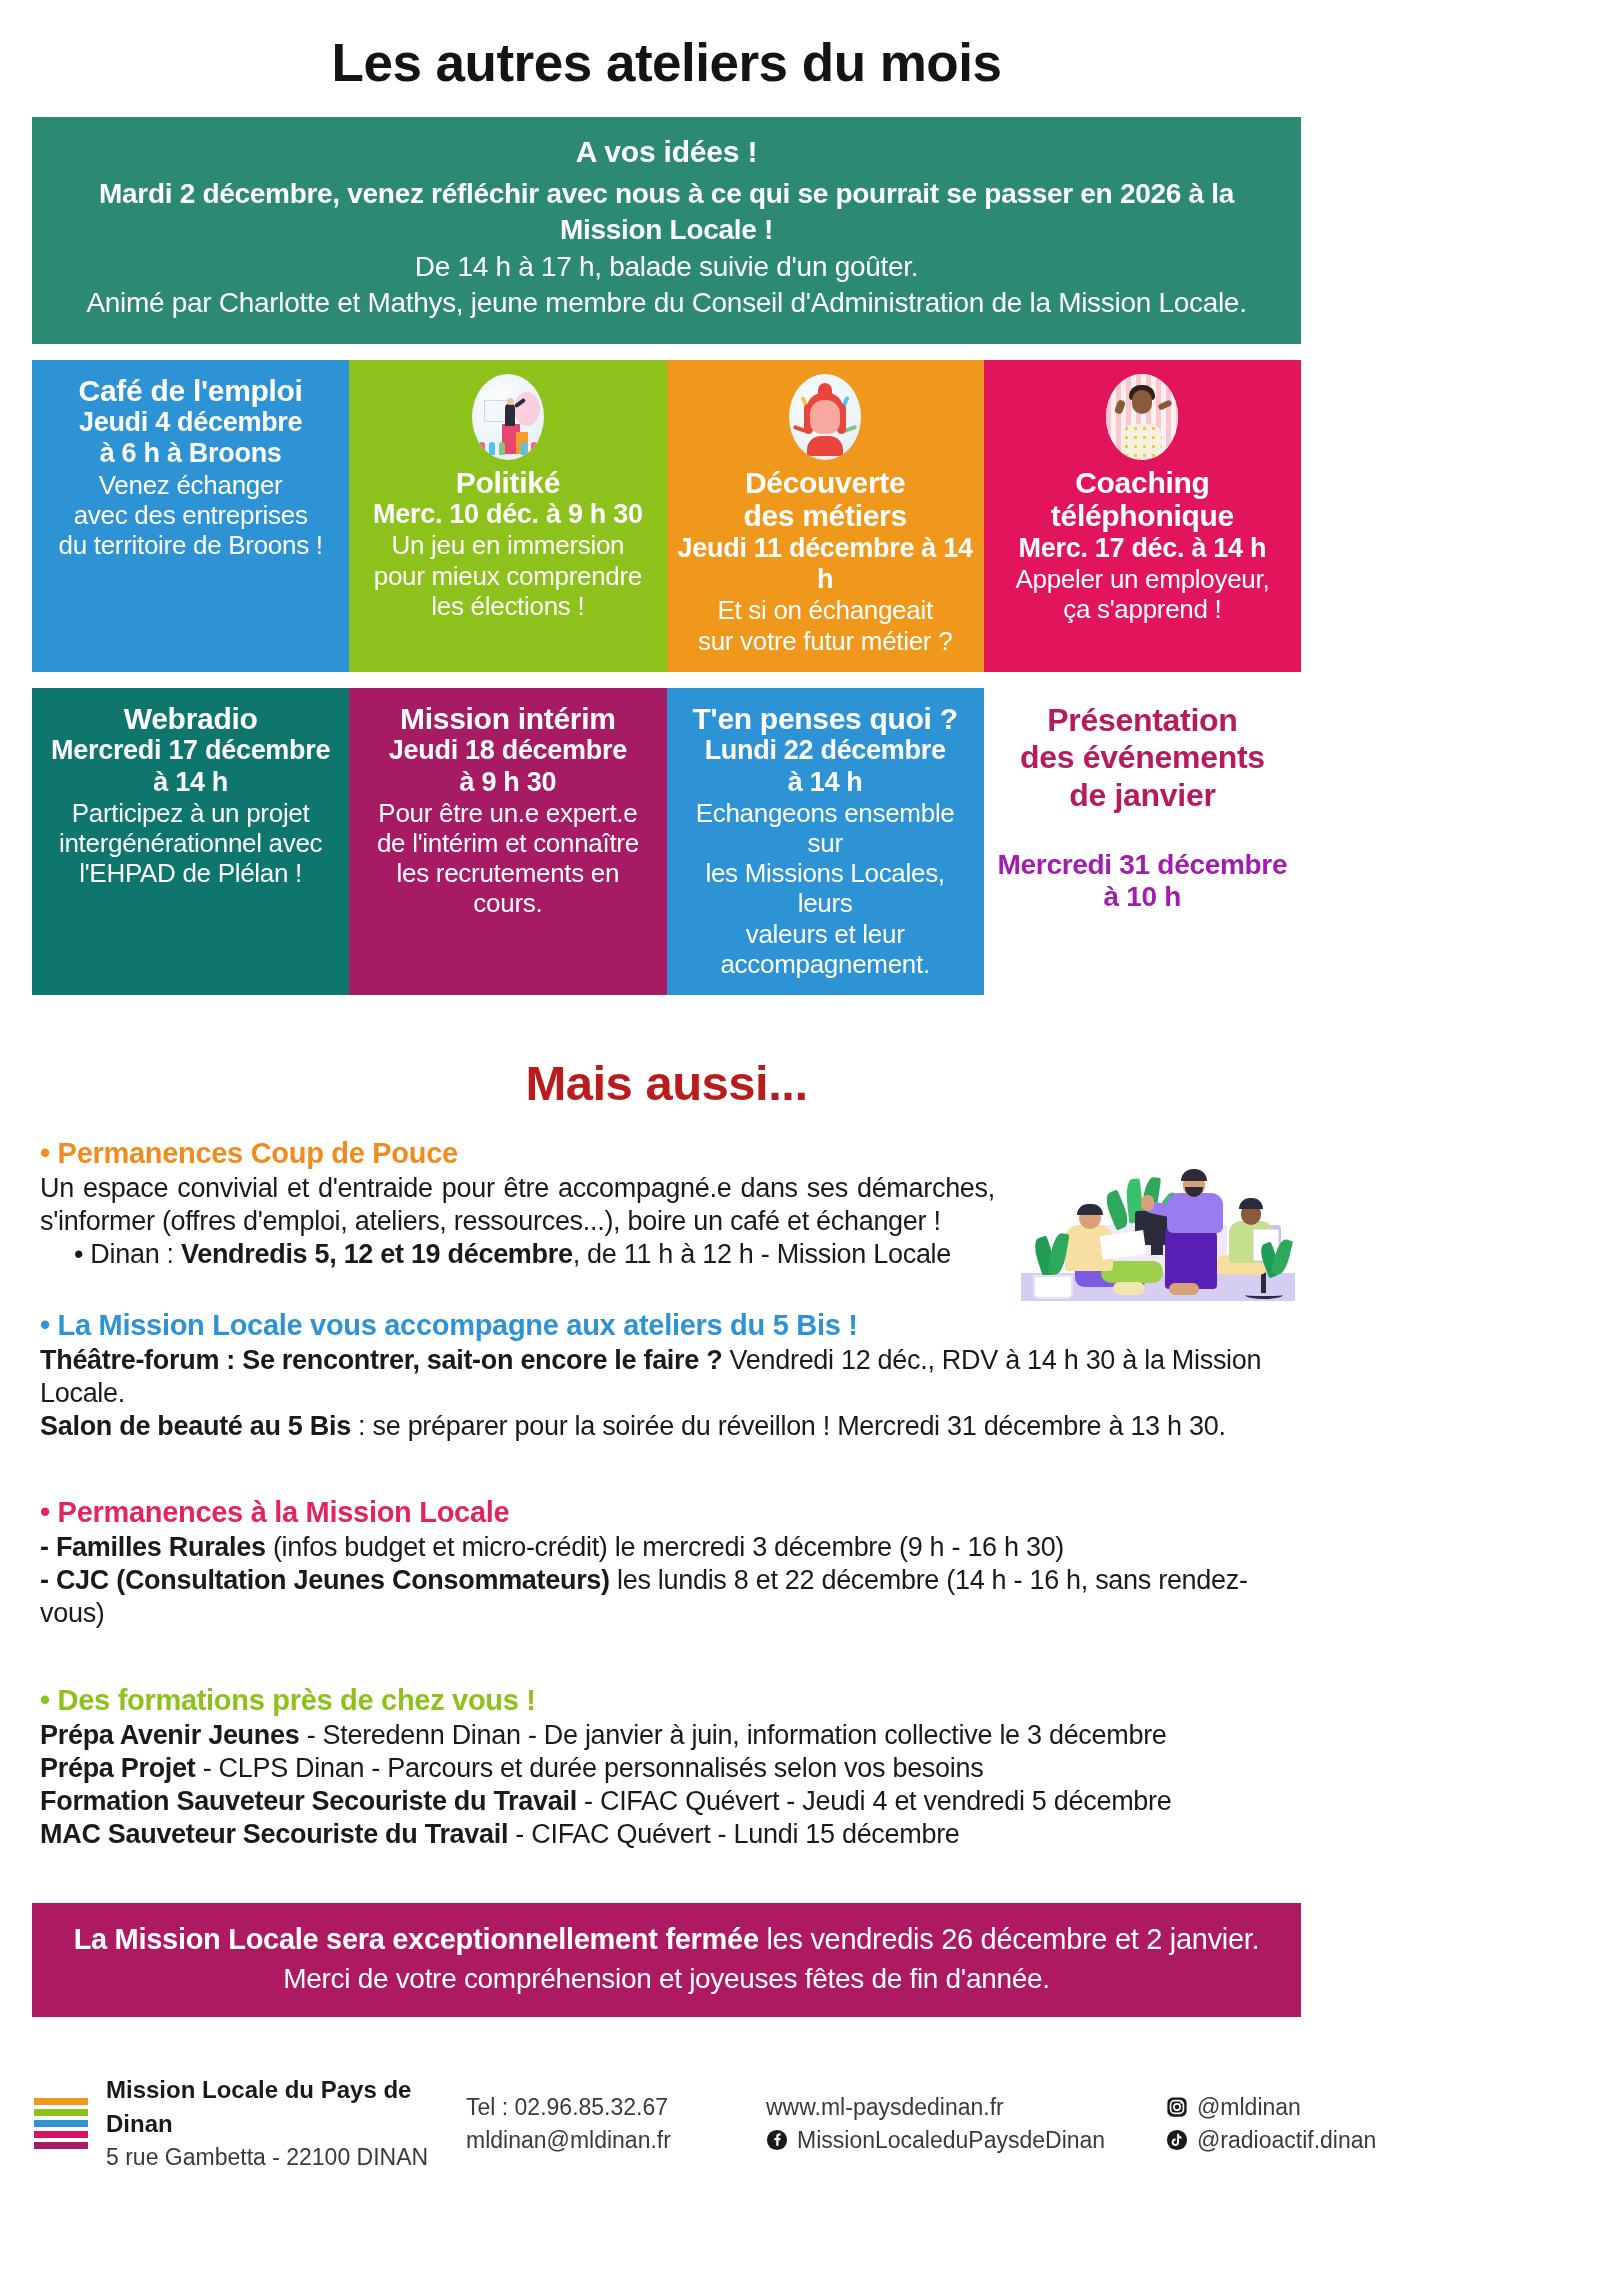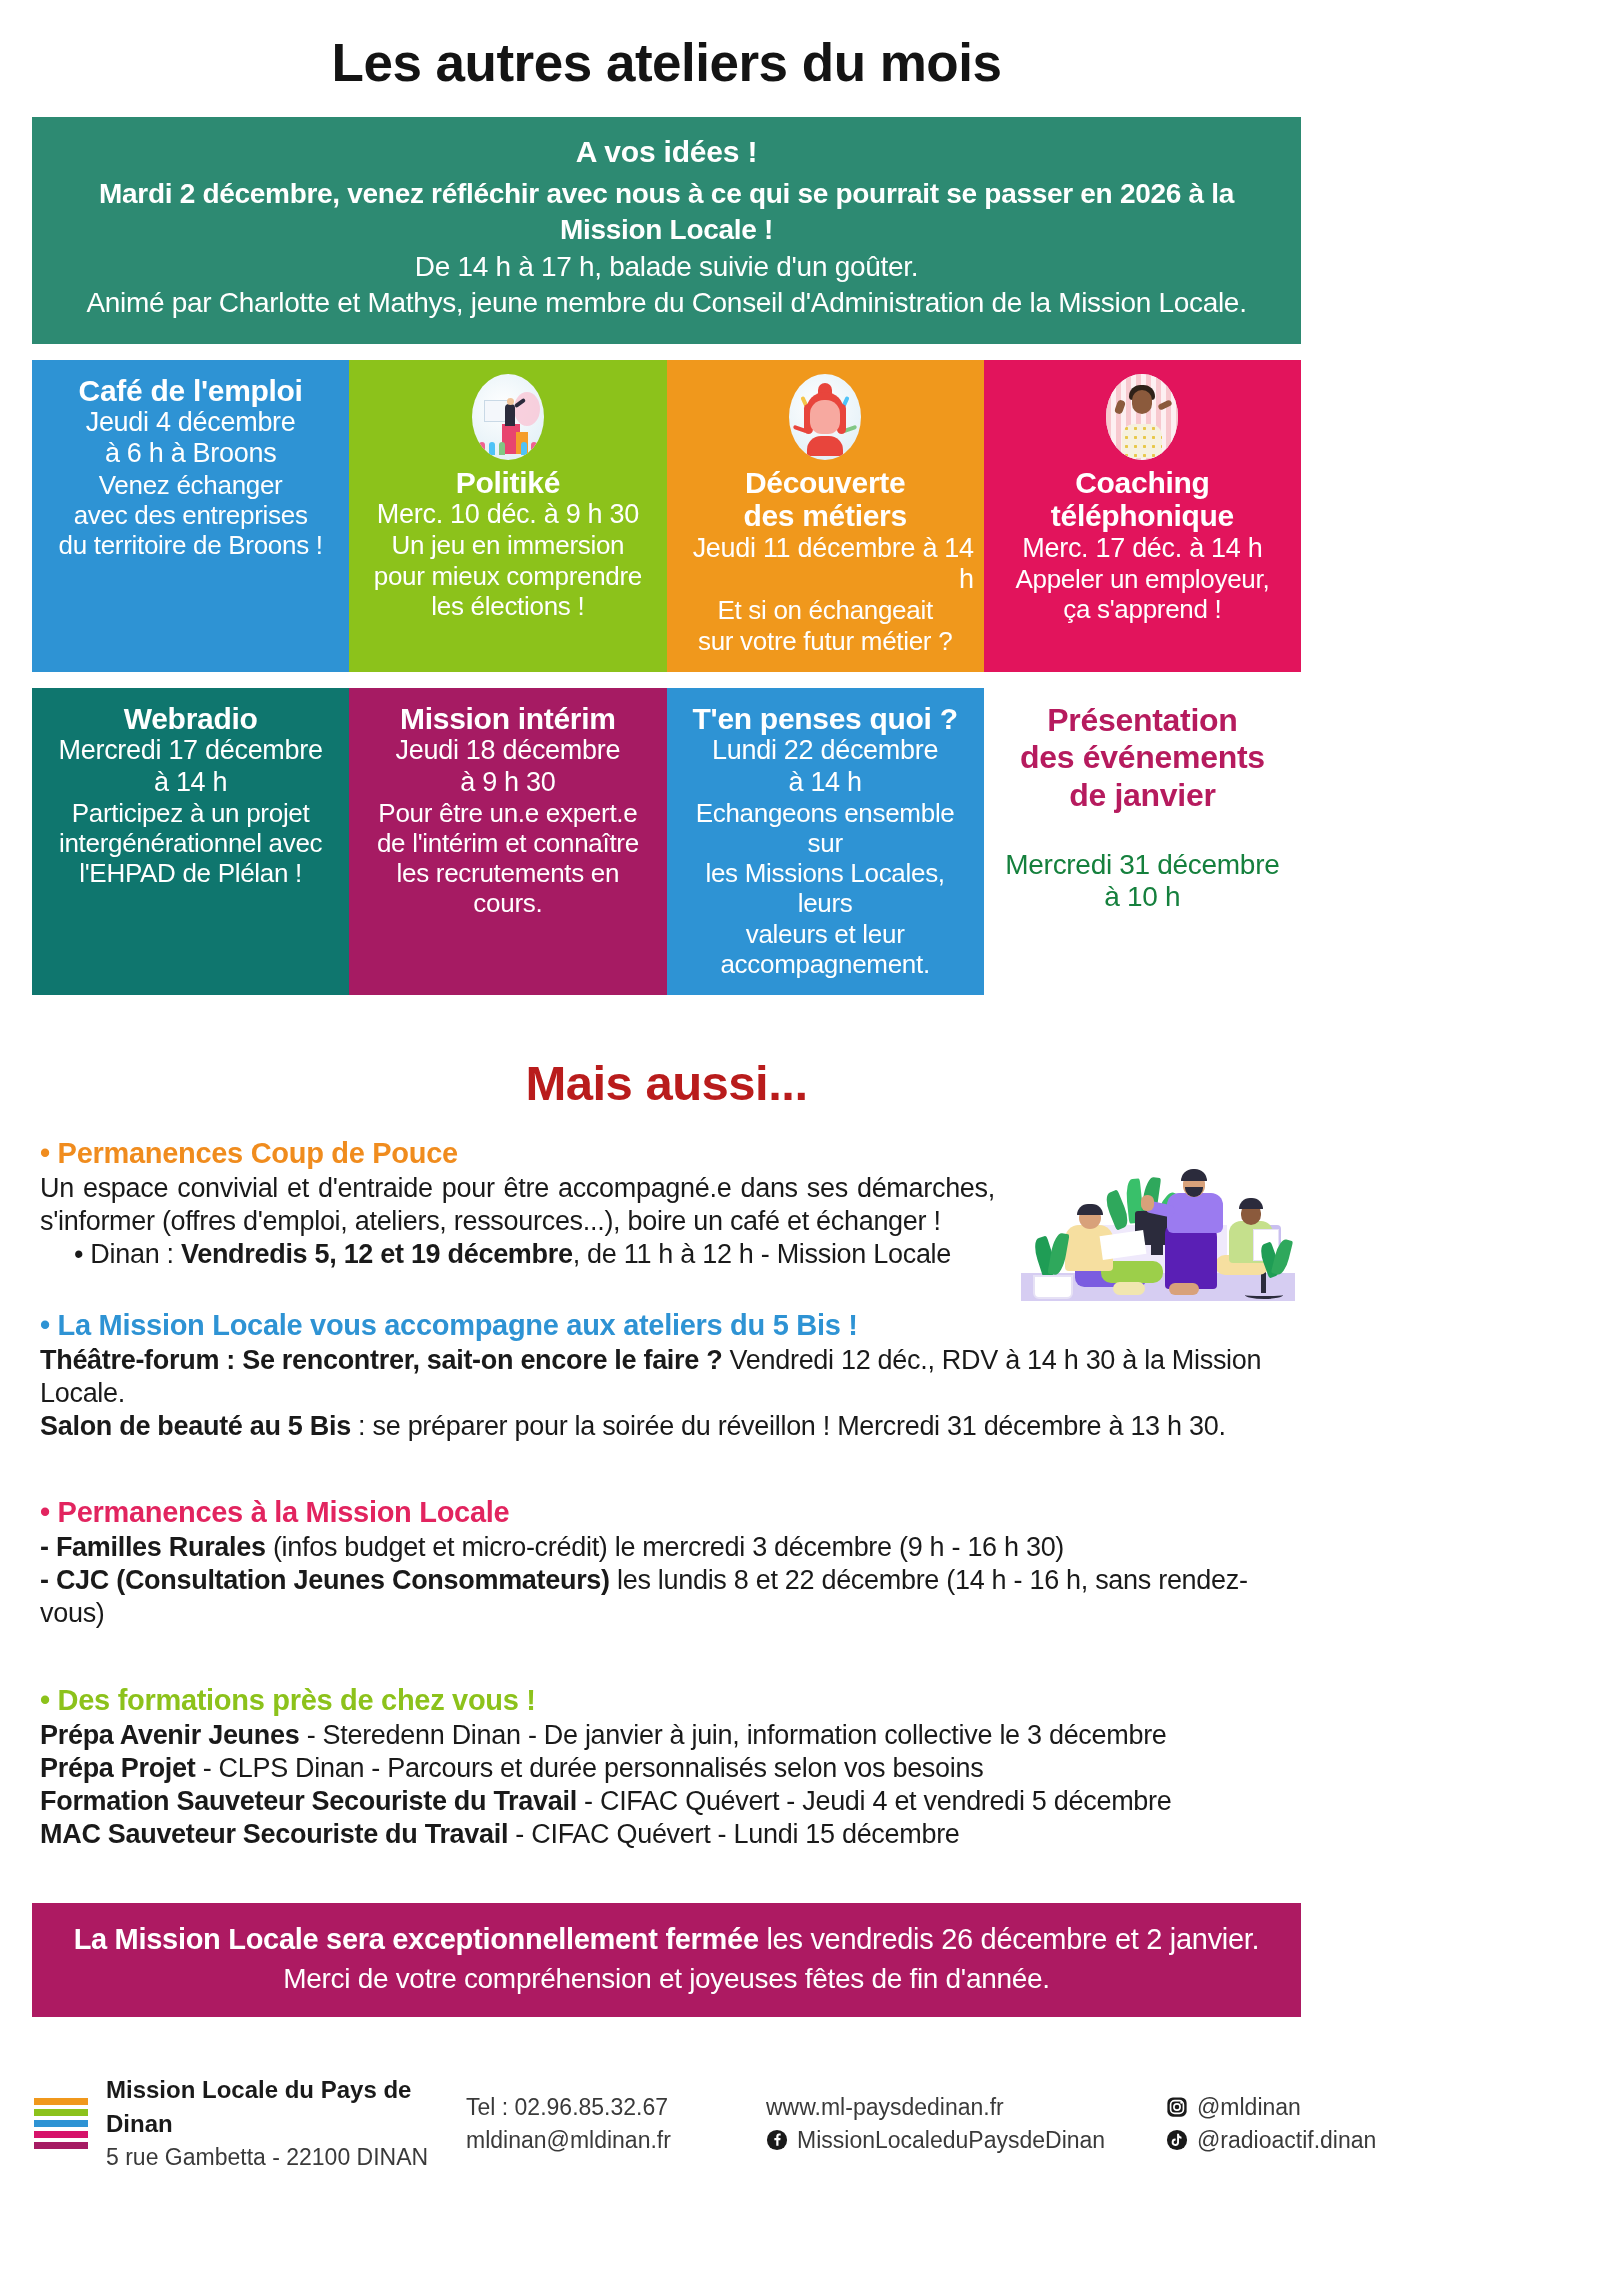--- a/index.html
+++ b/index.html
@@ -78,38 +78,37 @@
     justify-content: flex-start;
   }
   .card .c-title {
     font-size: 30px;
     font-weight: bold;
     line-height: 1.12;
     letter-spacing: -0.3px;
   }
   .card .c-sub {
     font-size: 27px;
-    font-weight: normal;
+    font-weight: bold;
     line-height: 1.16;
     letter-spacing: -0.3px;
-    text-align: right;
   }
   .card .c-desc {
     font-size: 26px;
     font-weight: normal;
     line-height: 1.16;
     letter-spacing: -0.3px;
   }
   .card.plain .c-title {
     color: #b61b5e;
     font-size: 32px;
     line-height: 1.18;
   }
   .card.plain .c-sub {
-    color: #15803d;
+    color: #a21caf;
     margin-top: 34px;
     font-size: 28px;
   }
 
   
   .badge {
     width: 72px;
     height: 86px;
     border-radius: 50%;
     background: radial-gradient(circle at 42% 38%, #ffffff 0%, #eef6fa 48%, #dcecf5 100%);

